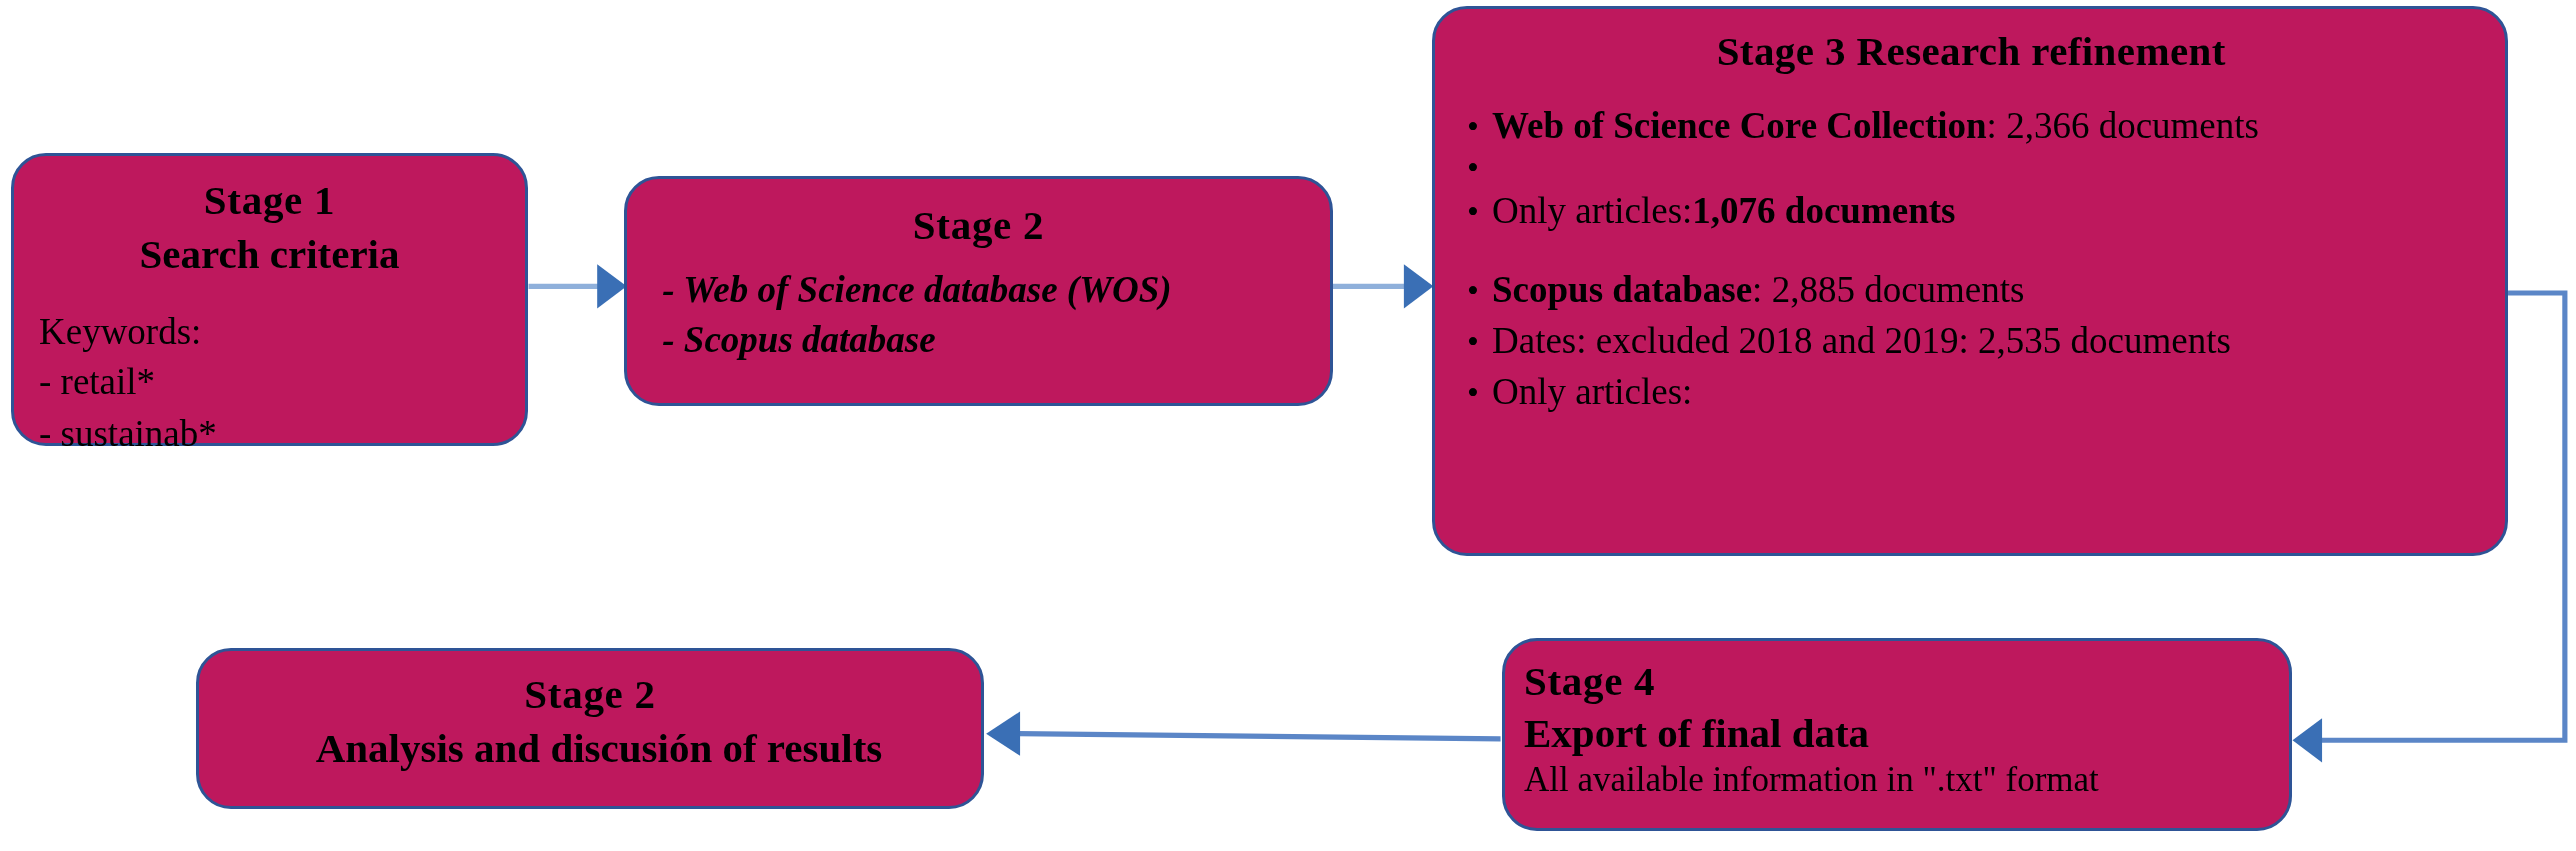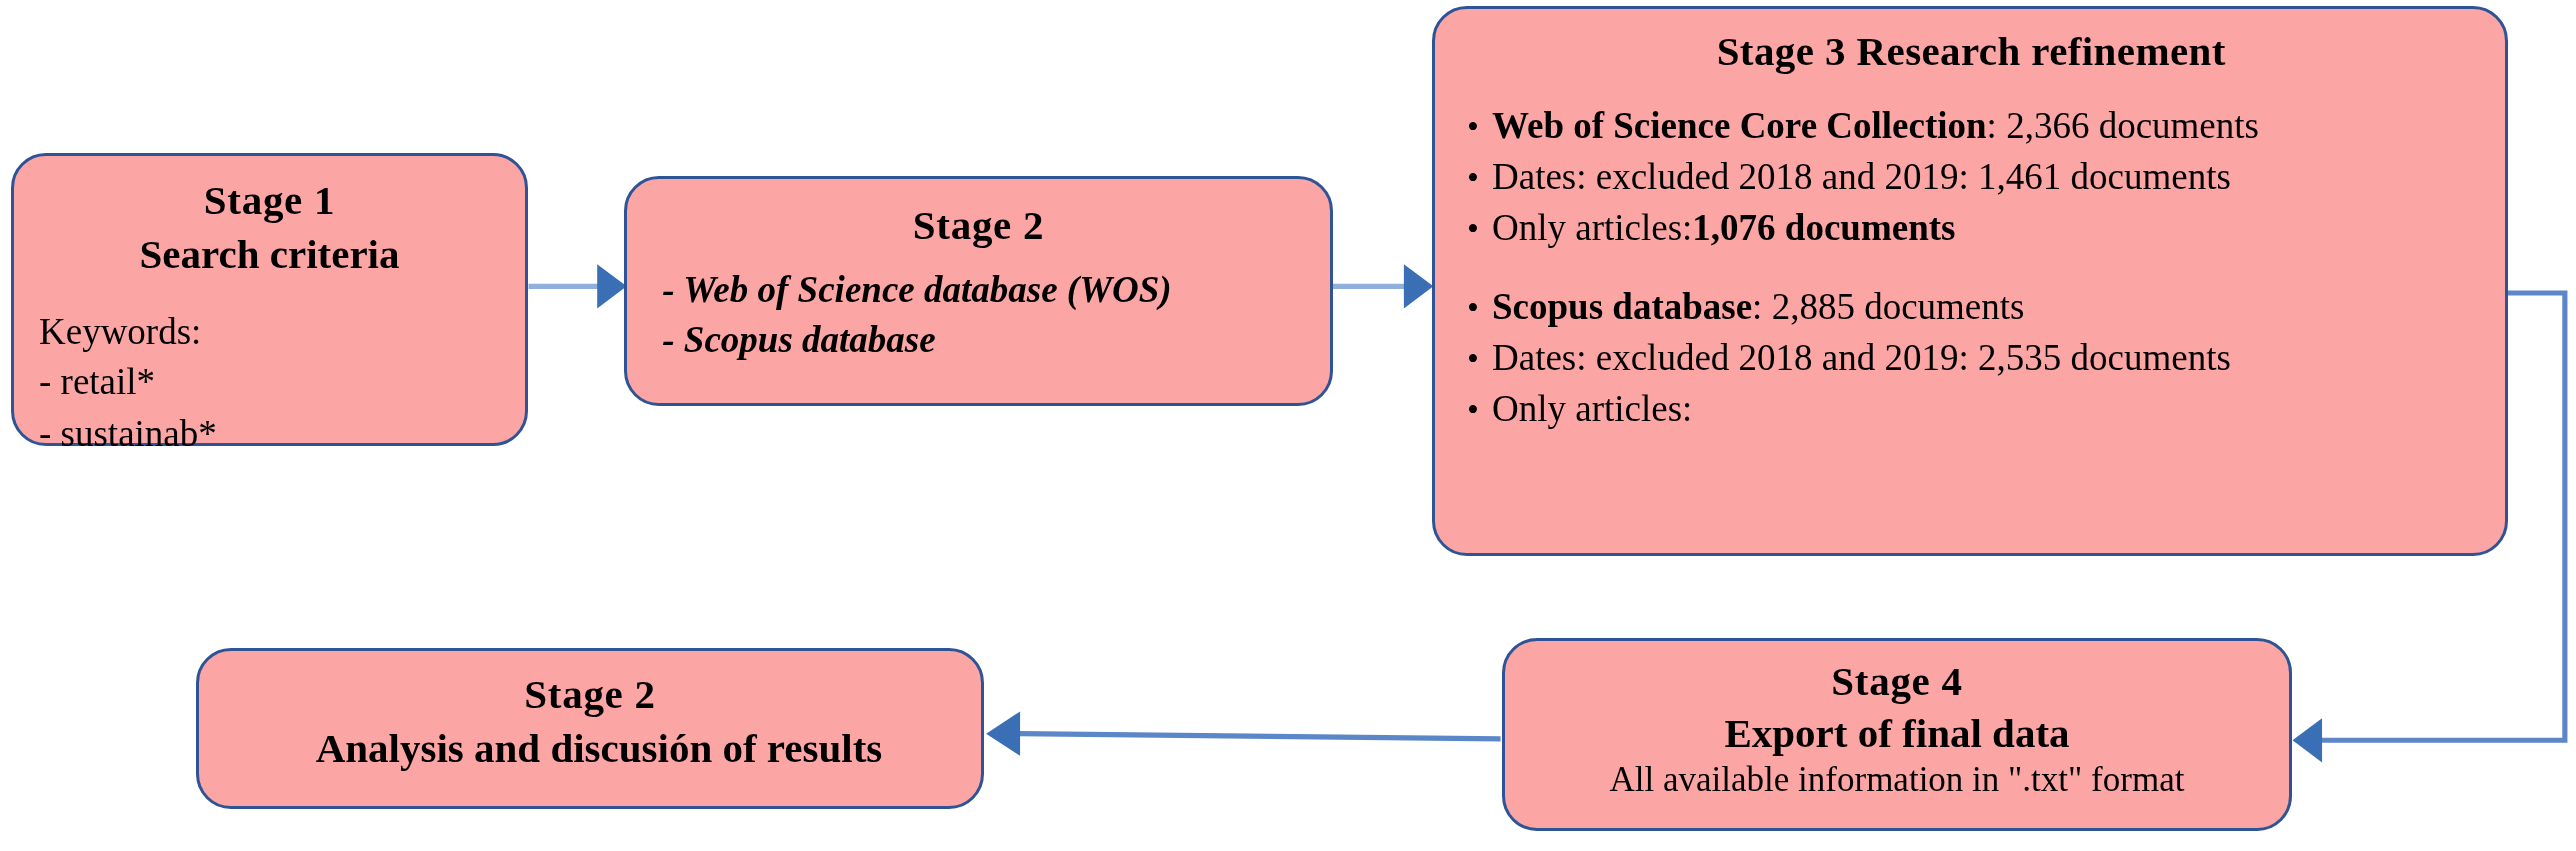--- a/index.html
+++ b/index.html
@@ -11,21 +11,21 @@
     position: relative;
     width: 2576px;
     height: 851px;
     background: #ffffff;
     font-family: "Liberation Serif", "DejaVu Serif", serif;
     overflow: hidden;
   }
   .box {
     position: absolute;
     box-sizing: border-box;
-    background: #fca5a5;
+    background: #be185d;
     border: 3.7px solid #2e5496;
     border-radius: 35px;
     color: #000000;
   }
   .box-inner {
     width: 100%;
     height: 100%;
     display: flex;
     flex-direction: column;
     box-sizing: border-box;
@@ -106,21 +106,21 @@
     width: 25px;
     flex: 0 0 25px;
     font-size: 34px;
     line-height: 1;
   }
   .bold { font-weight: bold; }
   
   #stage4 { left: 1502px; top: 638px; width: 790px; height: 193px; }
   #stage4 .box-inner {
     padding: 16px 19px 5.9px 19px;
-    align-items: center;
+    align-items: flex-start;
   }
   .s4-title {
     font-size: 41px;
     font-weight: bold;
     text-align: center;
     letter-spacing: 0.7px;
   }
   .s4-sub {
     font-size: 41px;
     font-weight: bold;
@@ -215,21 +215,20 @@
       <div class="s3-title">Stage 3 Research refinement</div>
 
       <div class="s3-group">
         <div class="s3-line">
           <span class="s3-bullet">•</span>
           <span class="bold">Web of Science Core Collection</span>
           <span>: 2,366 documents</span>
         </div>
         <div class="s3-line">
           <span class="s3-bullet">•</span>
-          <span>Dates: excluded 2018 and 2019: 1,461 documents</span>
         </div>
         <div class="s3-line">
           <span class="s3-bullet">•</span>
           <span>Only articles:  </span>
           <span class="bold">1,076 documents</span>
         </div>
       </div>
 
       <div class="s3-group second">
         <div class="s3-line">

